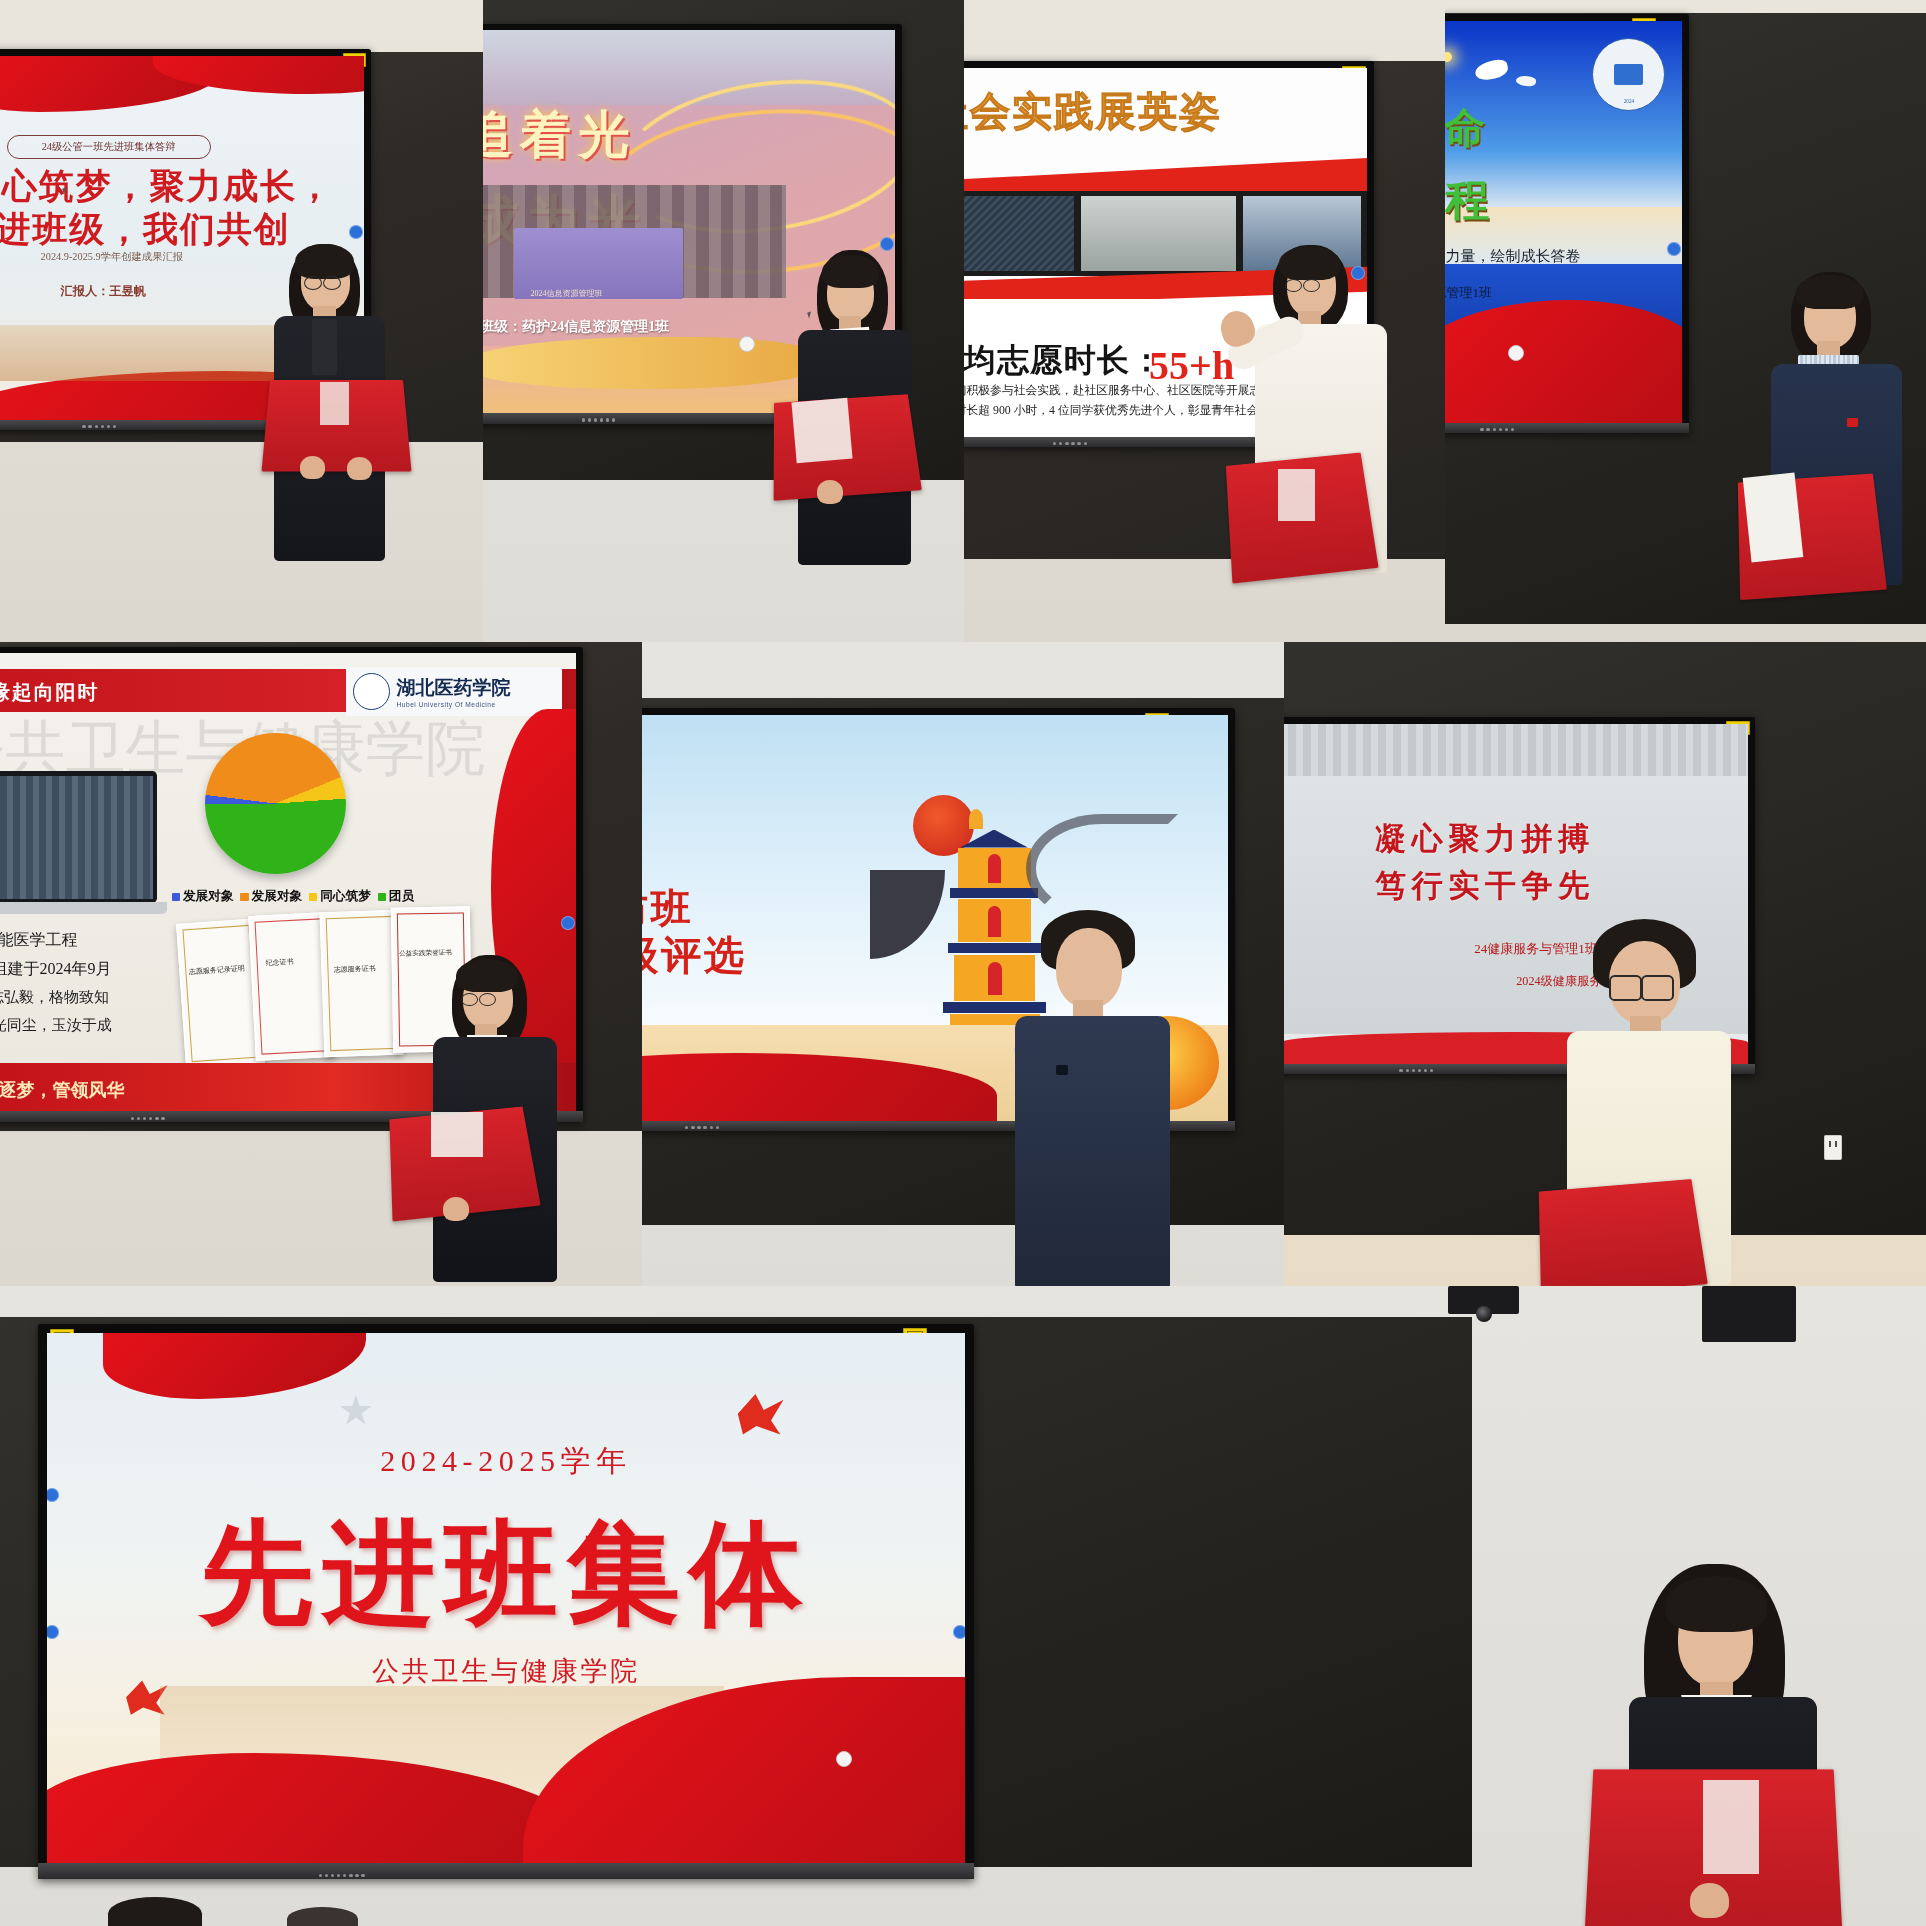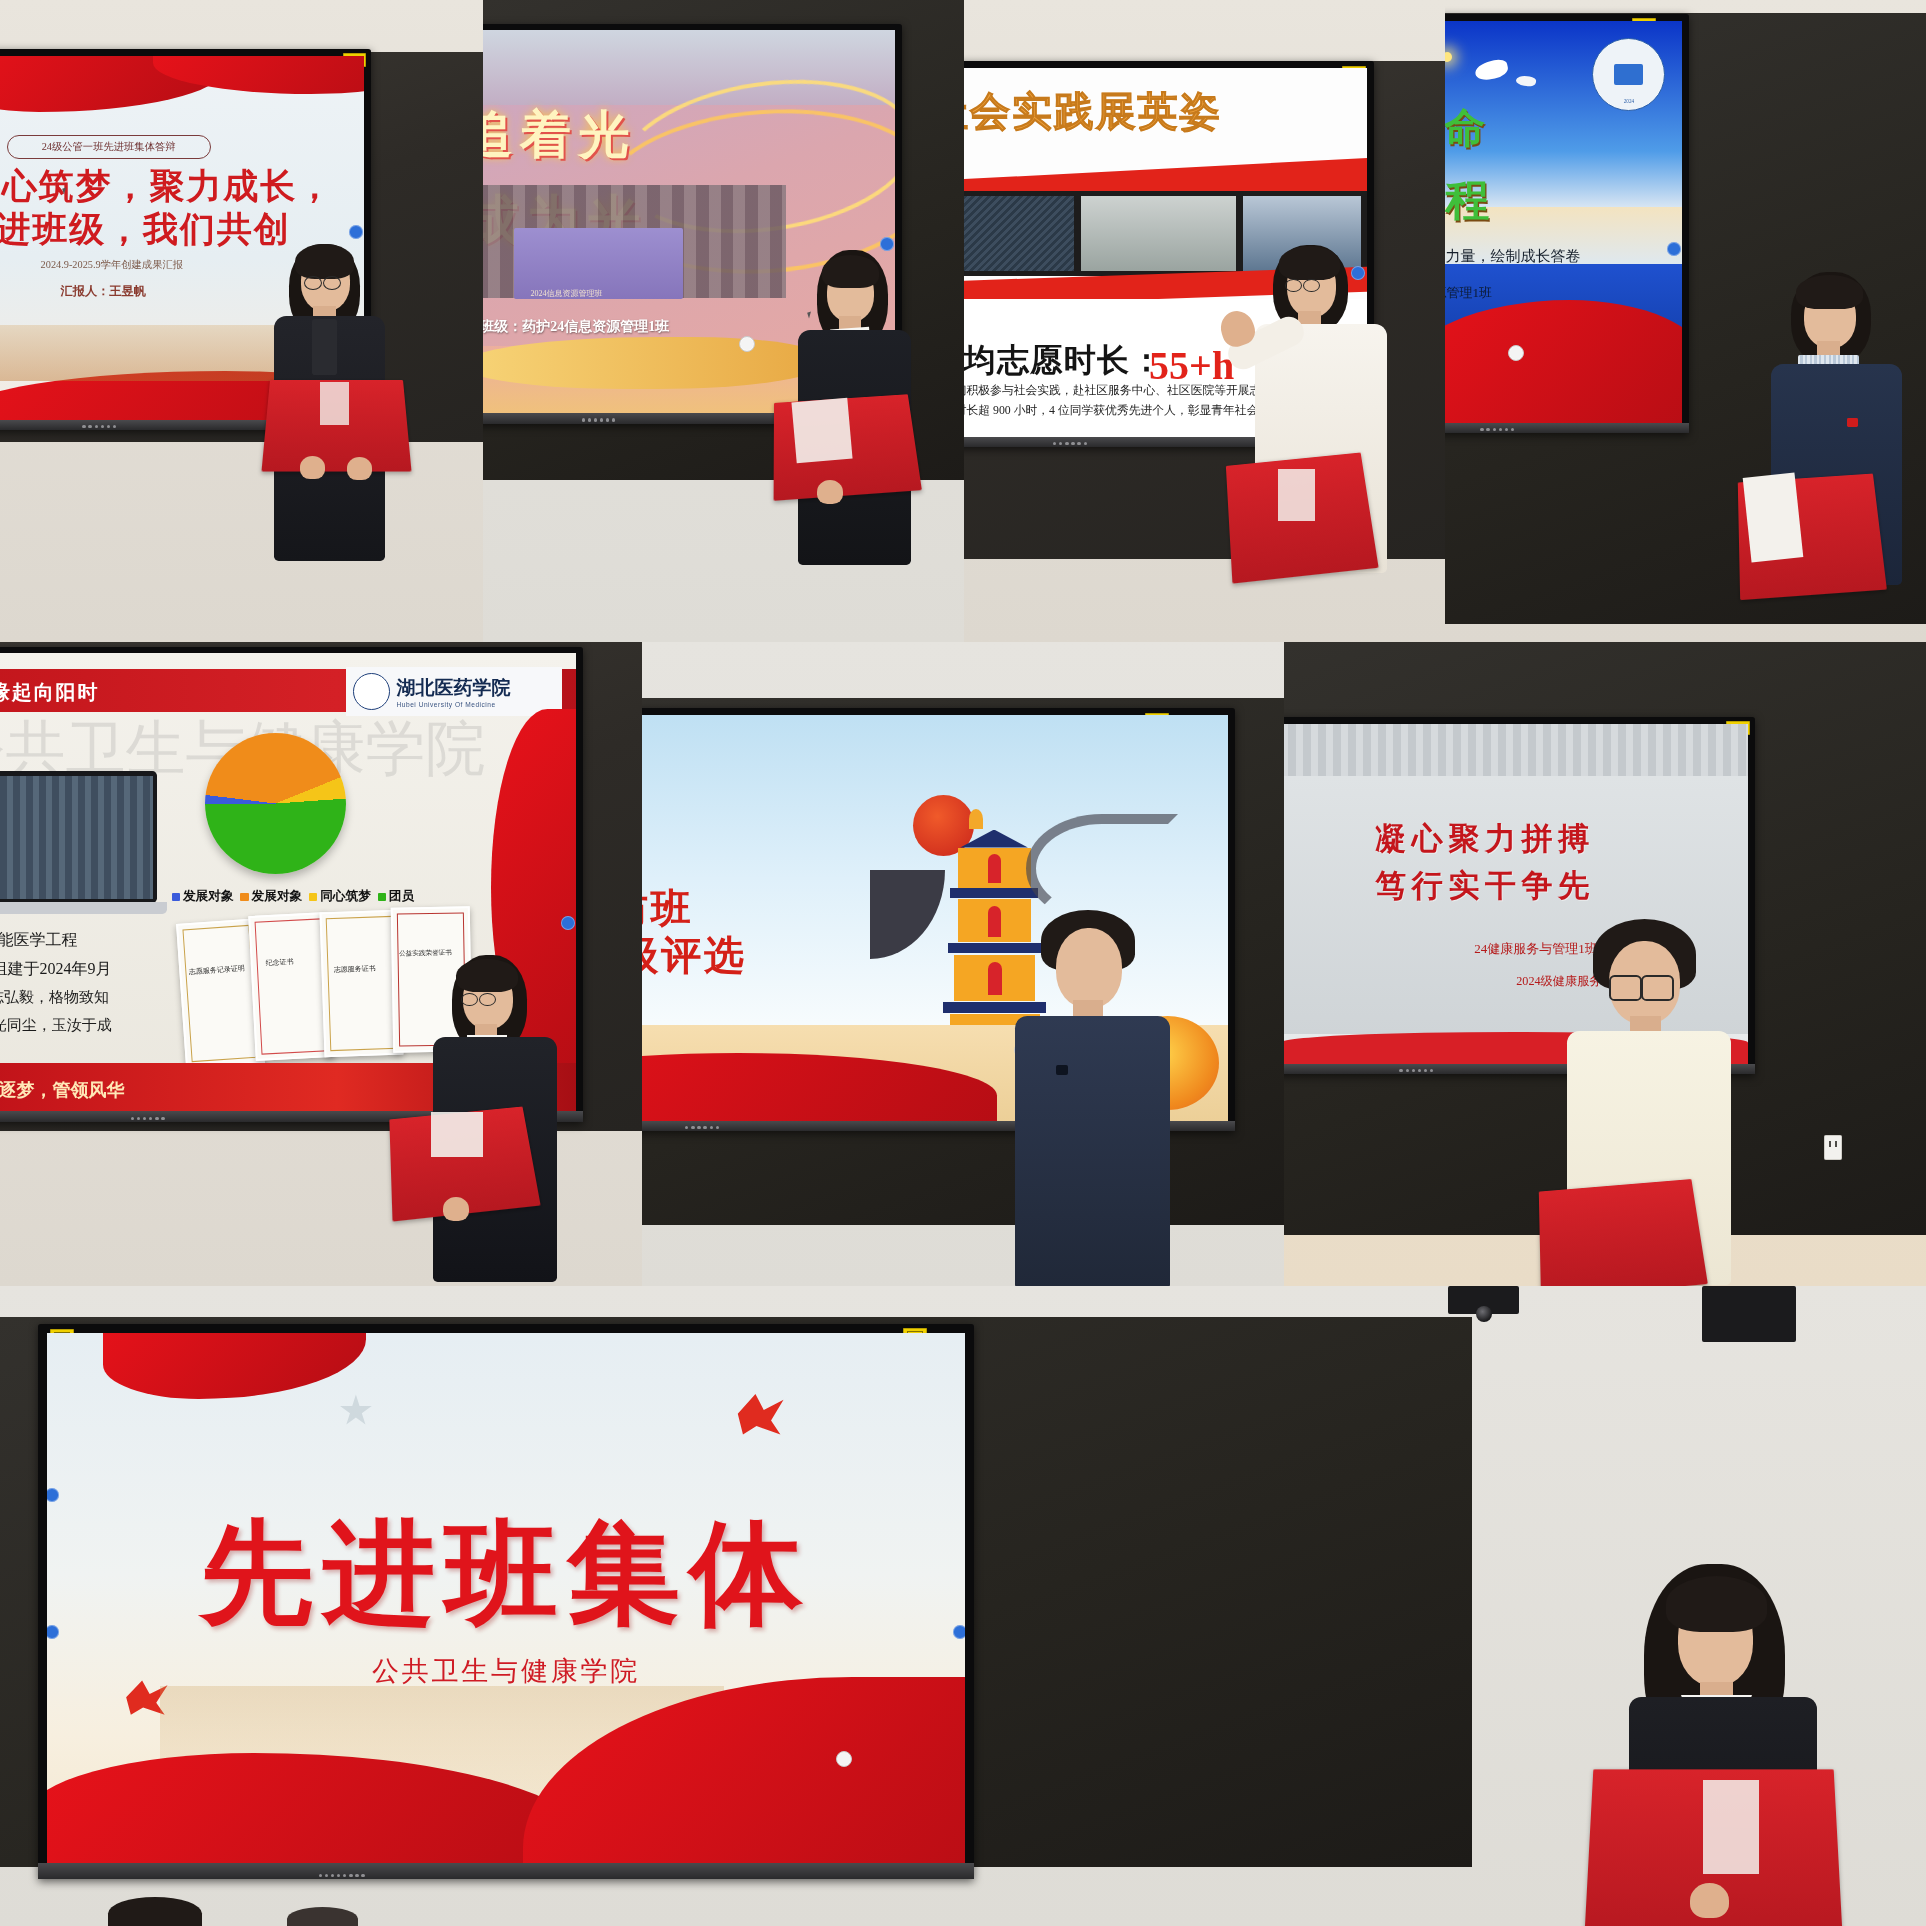--- a/index.html
+++ b/index.html
@@ -73,21 +73,21 @@
       <div class="screen">
 
         <div class="sl" style="background:linear-gradient(180deg,#eef3f6 0%,#e6eef2 55%,#f4ece2 100%);">
           <div class="redflag" style="left:-28px;top:-4.7px;width:263px;height:61px;border-radius:0 0 70% 30%;"></div>
           <div class="redflag" style="left:165px;top:-14px;width:263px;height:52px;border-radius:0 0 40% 60%;"></div>
           <div class="redflag" style="left:-28px;bottom:-19px;width:442px;height:71px;border-radius:60% 40% 0 0;"></div>
           <div style="position:absolute;left:0;right:0;bottom:42px;height:56px;background:linear-gradient(180deg,rgba(210,150,70,.25),rgba(190,120,50,.45));"></div>
           <div class="pill cn" style="left:19px;top:79px;width:202px;height:22.6px;font-size:10.3px;">24级公管一班先进班集体答辩</div>
           <div class="slide-title cn" style="left:-22.6px;top:107px;font-size:35px;color:#cf1b1f;letter-spacing:1.9px;">同心筑梦，聚力成长，</div>
           <div class="slide-title cn" style="left:-29px;top:150px;font-size:35px;color:#cf1b1f;letter-spacing:1.9px;">先进班级，我们共创</div>
-          <div class="cn" style="position:absolute;left:53px;top:202px;font-size:10.3px;color:#7c5a4a;">2024.9-2025.9学年创建成果汇报</div>
+          <div class="cn" style="position:absolute;left:53px;top:194px;font-size:10.3px;color:#7c5a4a;">2024.9-2025.9学年创建成果汇报</div>
           <div class="cn" style="position:absolute;left:73px;top:227px;font-size:12.2px;color:#8a3b2f;font-weight:bold;">汇报人：王昱帆</div>
           <div class="cursor" style="left:75px;top:132px;"></div>
           <div class="pencil-dot" style="right:1.9px;top:169px;"></div>
         </div>
       </div>
       <div class="screen-bar">
         <div class="ctrlrow">
             <i></i>
             <i></i>
             <i></i>
@@ -473,20 +473,21 @@
     <div class="blackboard bb-dark" style="left:0;top:31px;width:1472px;height:550px;"></div>
     <div class="screen-frame" style="left:38px;top:38px;width:936px;height:555px;">
       <div class="yellowtag" style="left:12.2px;top:4.7px;"></div>
       <div class="yellowtag" style="left:865px;top:3.8px;"></div>
       <div class="screen" style="inset:9.4px;">
         <div class="sl" style="background:linear-gradient(180deg,#e6eef3 0%,#f0f3f2 45%,#f7efdf 75%,#f3e7cf 100%);">
           <div class="redflag" style="left:56px;top:-28px;width:263px;height:94px;border-radius:0 0 70% 40%;"></div>
           <div style="position:absolute;left:292px;top:61px;width:33px;height:33px;background:#cfd9de;clip-path:polygon(50% 0,61% 35%,98% 35%,68% 57%,79% 91%,50% 70%,21% 91%,32% 57%,2% 35%,39% 35%);"></div>
           <div style="position:absolute;right:179px;top:56px;width:52px;height:47px;background:#e02b1f;clip-path:polygon(8% 52%,42% 10%,58% 44%,96% 22%,72% 66%,90% 96%,44% 78%,18% 96%);"></div>
           <div style="position:absolute;left:75px;top:343px;width:47px;height:40px;background:#e02b1f;clip-path:polygon(8% 52%,42% 10%,58% 44%,96% 22%,72% 66%,90% 96%,44% 78%,18% 96%);"></div>
+          <div class="cn" style="position:absolute;left:0;right:0;top:108px;text-align:center;font-size:30px;color:#cf1b24;letter-spacing:5.6px;">2024-2025学年</div>
           <div class="cn" style="position:absolute;left:0;right:0;top:165px;text-align:center;font-size:113px;font-weight:bold;color:#e0141b;letter-spacing:9.4px;text-shadow:2.4px 2.8px 4.7px rgba(150,20,20,.3);">先进班集体</div>
           <div class="cn" style="position:absolute;left:0;right:0;top:320px;text-align:center;font-size:27px;color:#cf1b24;letter-spacing:2.8px;">公共卫生与健康学院</div>
 
           <div style="position:absolute;left:113px;bottom:71px;width:564px;height:113px;background:linear-gradient(180deg,rgba(205,160,90,.28),rgba(205,160,90,.08));"></div>
 
           <div class="redflag" style="left:-19px;bottom:-38px;width:564px;height:155px;border-radius:40% 60% 0 0;"></div>
           <div class="redflag" style="right:-28px;bottom:-52px;width:470px;height:245px;border-radius:70% 0 0 0;"></div>
           <div class="pencil-dot" style="left:-2.8px;top:155px;"></div>
           <div class="pencil-dot" style="left:-2.8px;top:292px;"></div>
           <div class="pencil-dot" style="right:-2.8px;top:292px;"></div>

